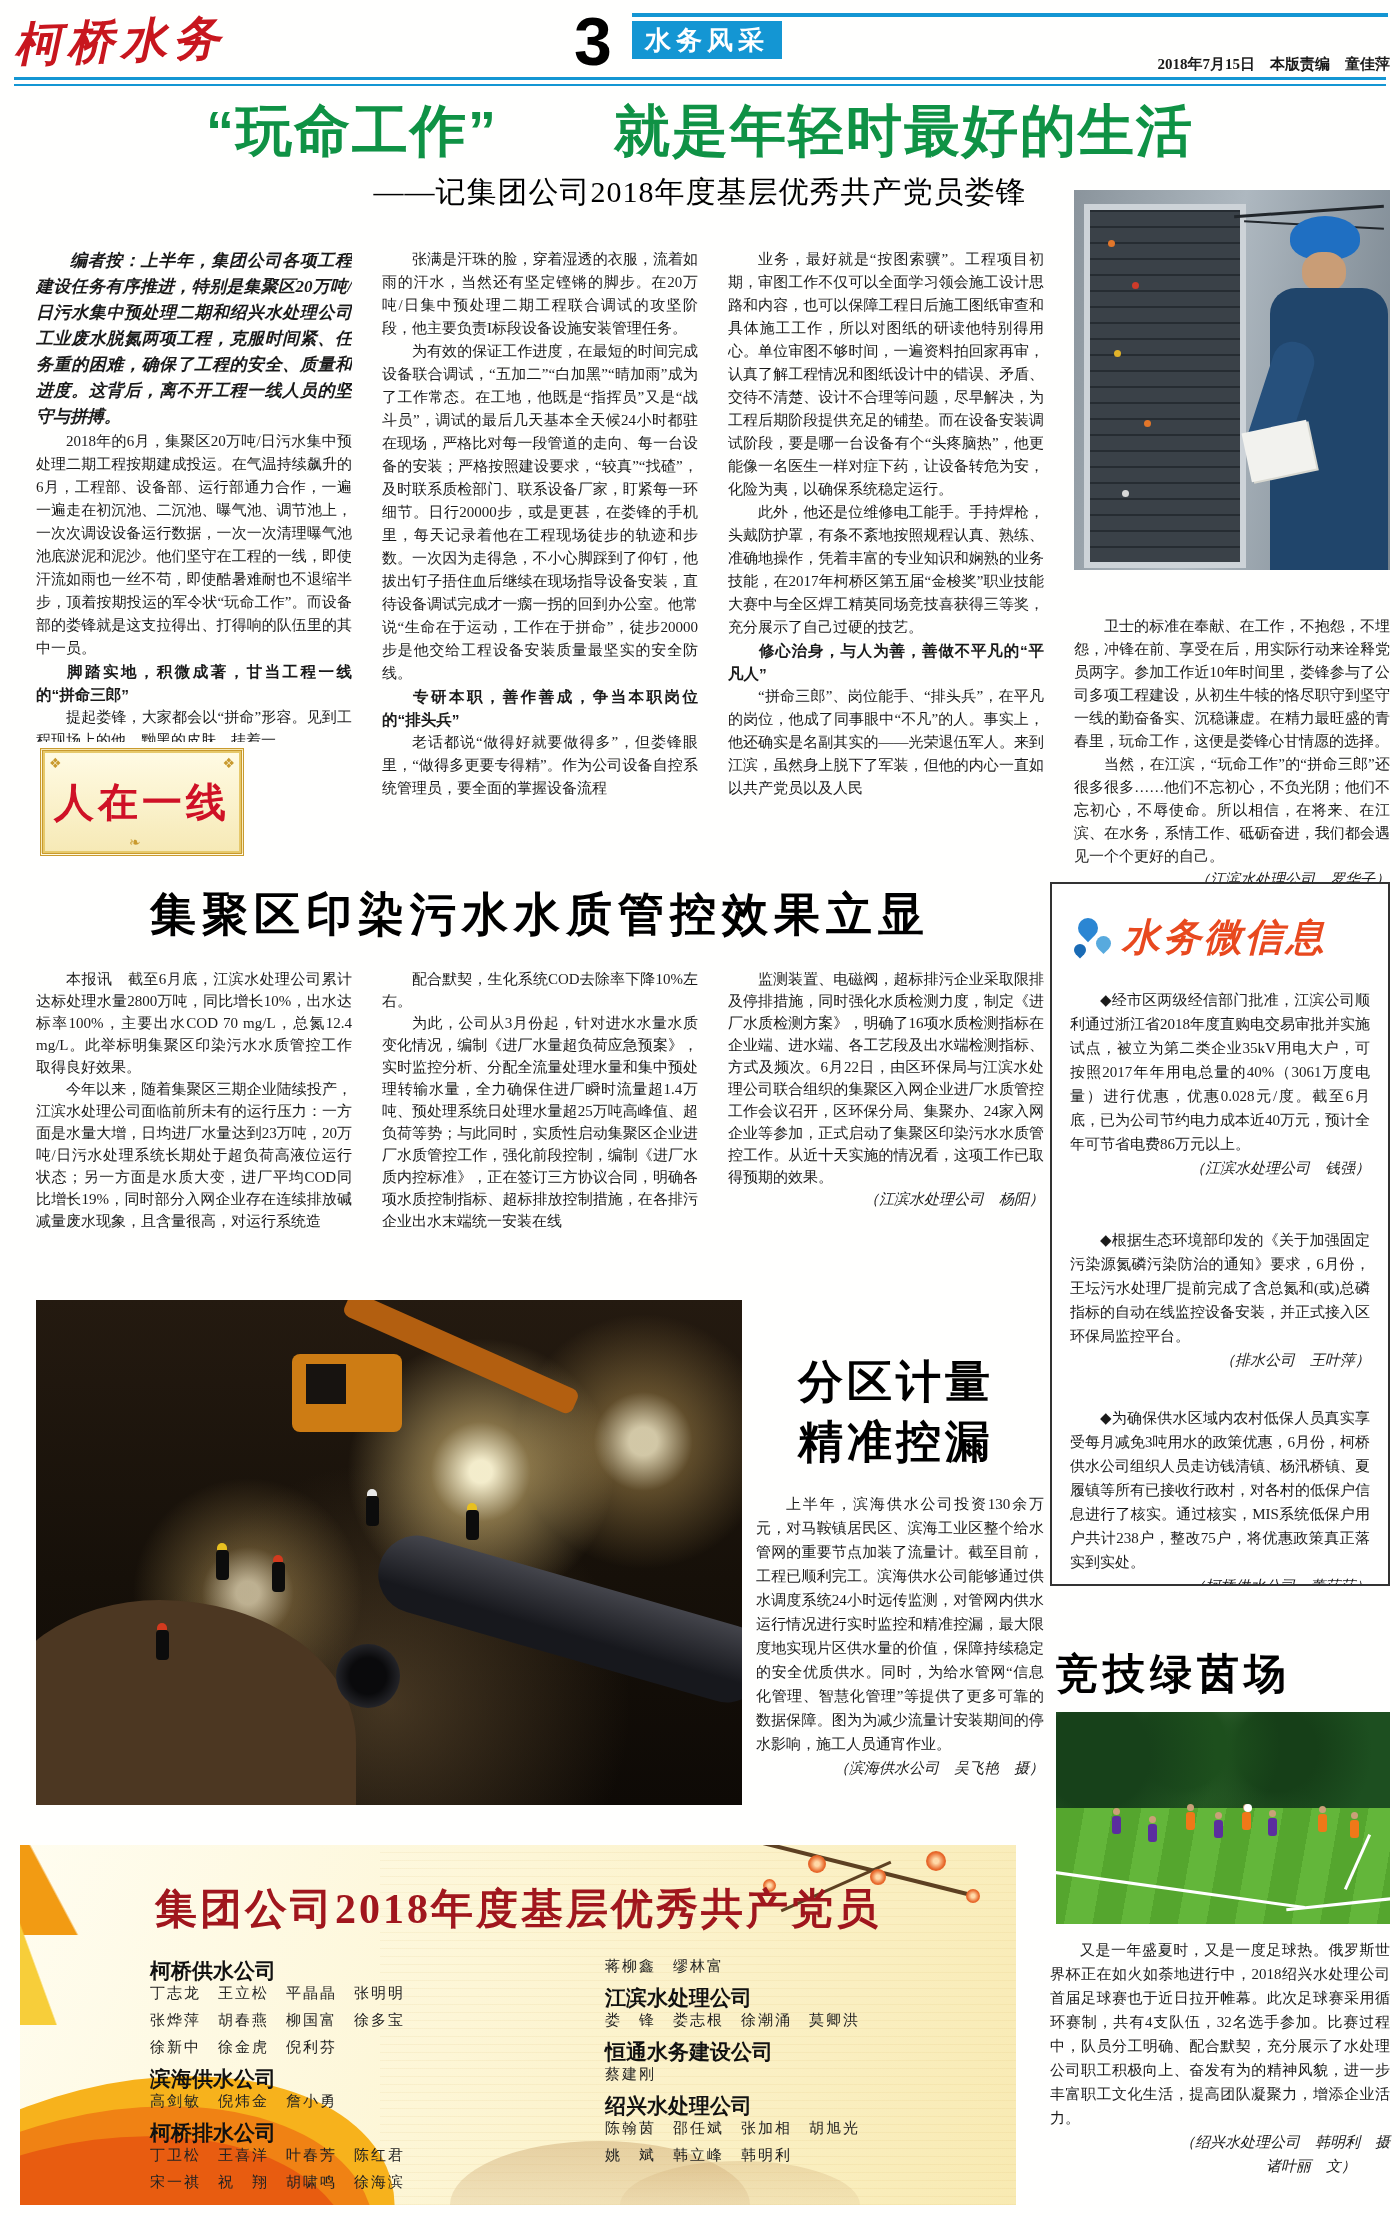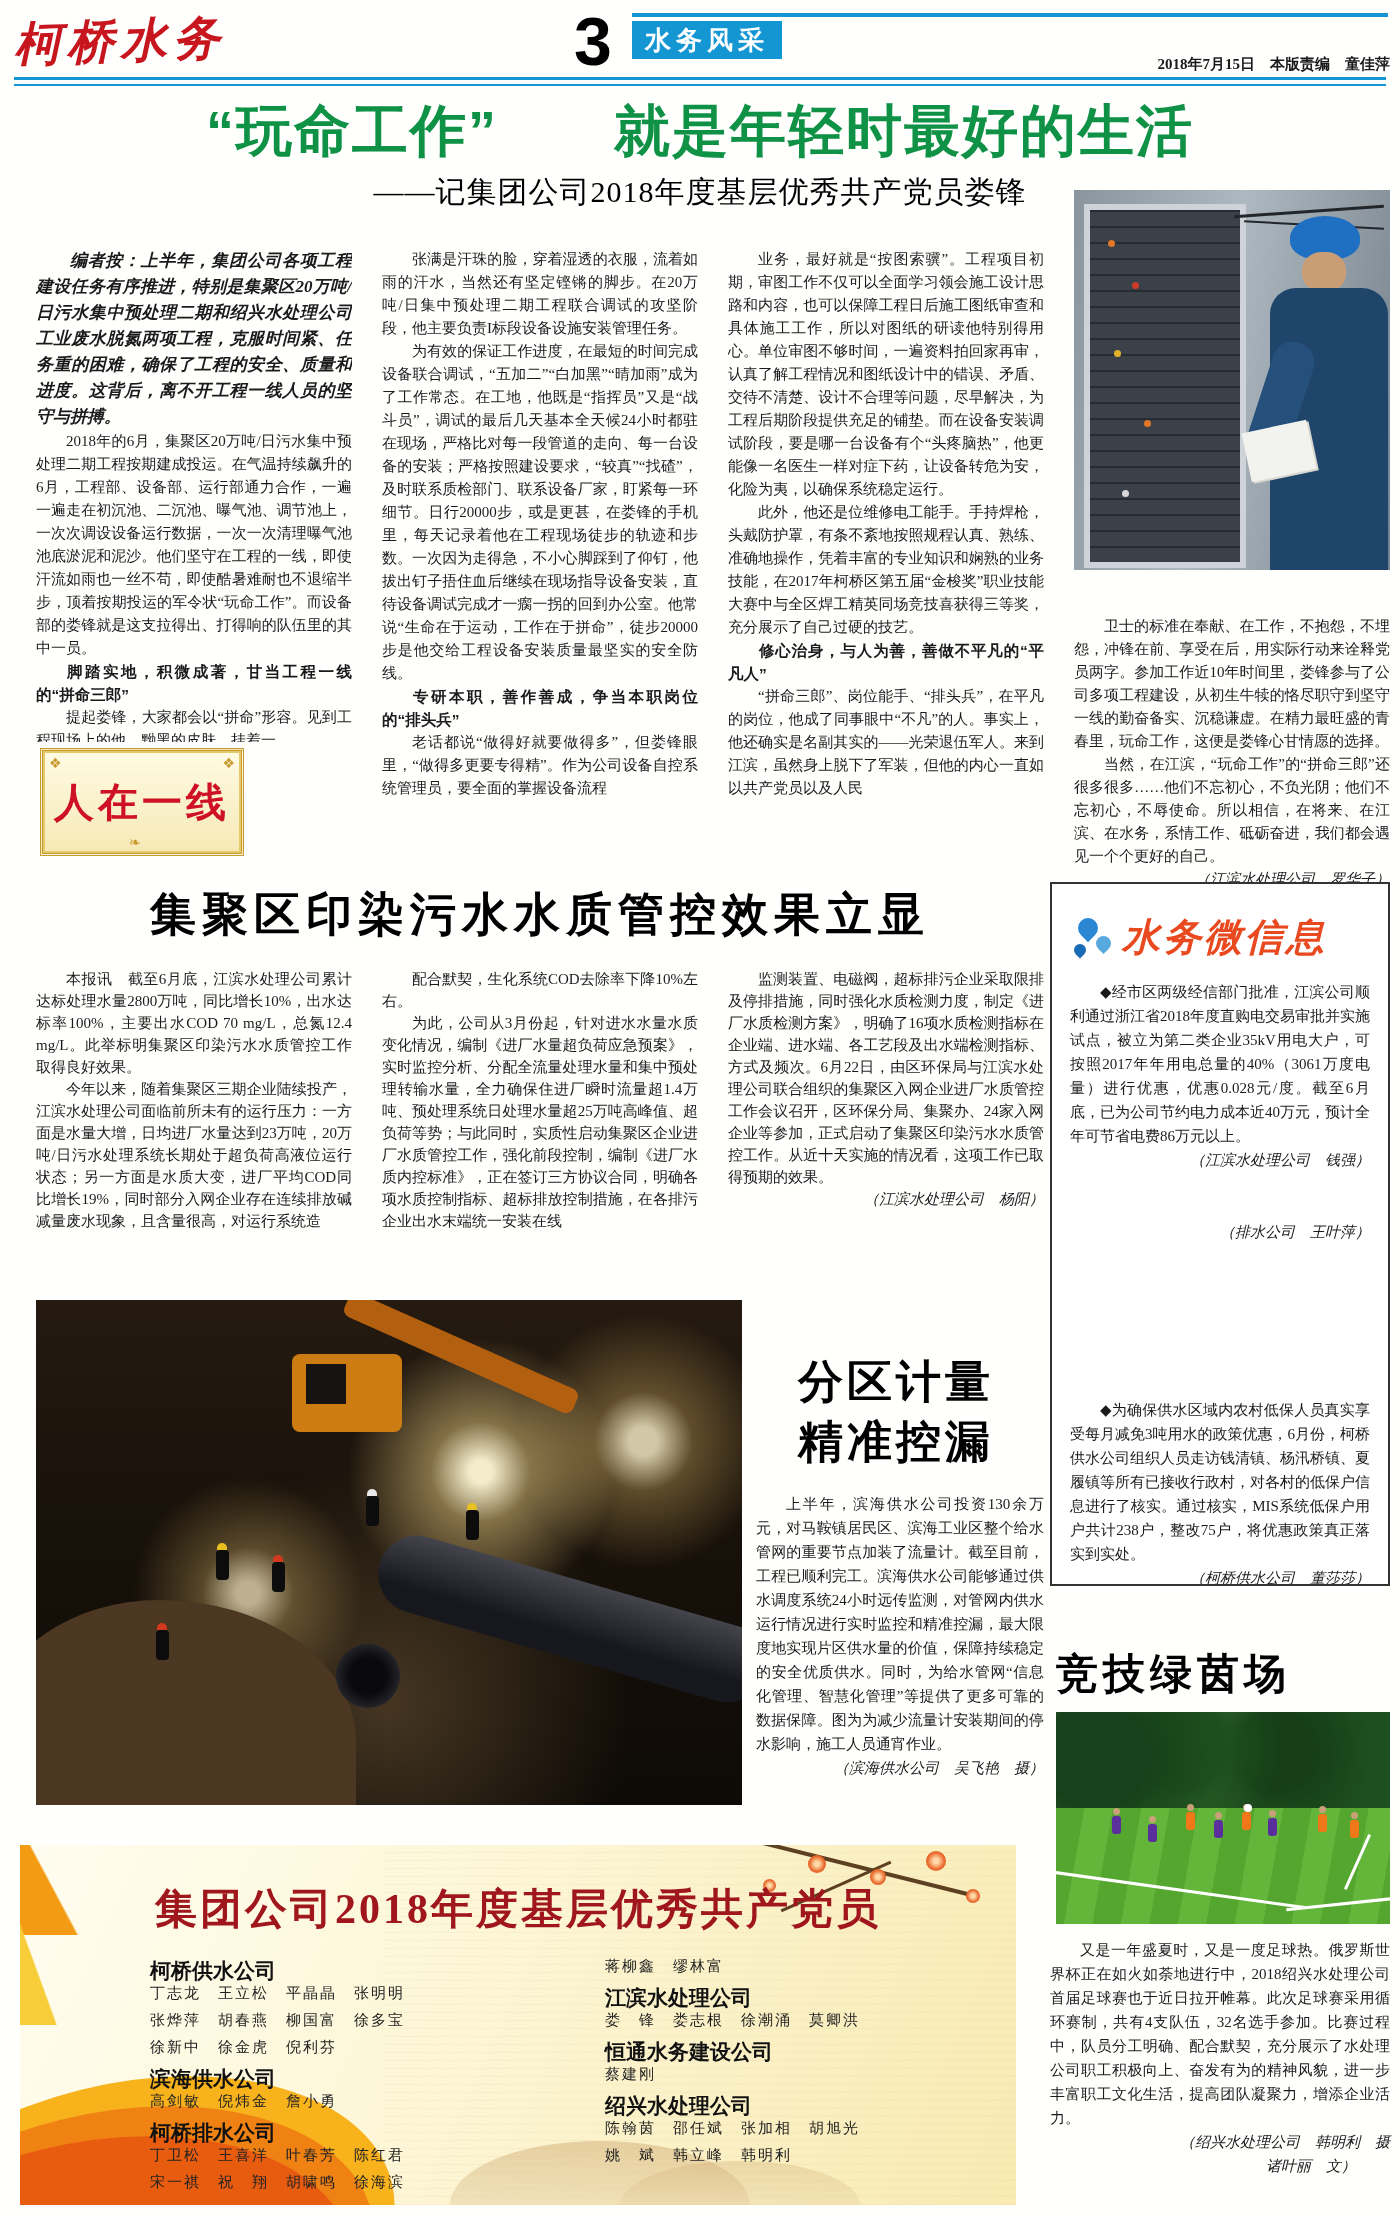--- a/index.html
+++ b/index.html
@@ -56,21 +56,21 @@
 
   
   .a2-headline{left:36px;top:884px;width:1008px;text-align:center;font-size:46px;font-weight:bold;letter-spacing:6px;color:#000;}
   .a2col{top:968px;height:330px;line-height:22px;}
   .a2c1{left:36px;} .a2c2{left:382px;} .a2c3{left:728px;}
 
   
   .sidebar{left:1050px;top:882px;width:336px;height:700px;border:2px solid #333;overflow:hidden;background:#fff;}
   .sb-title{position:absolute;left:70px;top:28px;font-size:38px;font-weight:bold;font-style:italic;color:#e8491f;letter-spacing:3px;}
   .drop{position:absolute;border-radius:50% 50% 50% 0;transform:rotate(-45deg);}
-  .sb-item{position:absolute;left:18px;width:300px;font-size:15px;line-height:24px;text-align:justify;}
+  .sb-item{position:absolute;left:18px;width:300px;font-size:15px;line-height:24px;text-align:justify;margin-top:8px;}
   .sb-item .t{text-indent:2em;margin:0;}
   .sb-sig{text-align:right;font-style:italic;}
 
   
   .photo2{left:36px;top:1300px;width:706px;height:505px;overflow:hidden;background:
       radial-gradient(circle at 63% 34%,rgba(255,248,214,.95) 0 2%,rgba(255,222,140,.45) 9%,transparent 24%),
       radial-gradient(circle at 30% 58%,rgba(255,240,200,.7) 0 2%,rgba(230,190,110,.3) 8%,transparent 20%),
       radial-gradient(circle at 86% 28%,rgba(255,244,205,.8) 0 2%,rgba(220,180,100,.35) 7%,transparent 18%),
       radial-gradient(circle at 50% 80%,rgba(120,95,60,.5),transparent 45%),
       linear-gradient(180deg,#241a10,#161009 55%,#0e0a06);}
@@ -209,20 +209,21 @@
     <div class="drop" style="left:26px;top:34px;width:20px;height:20px;background:#2b86d3"></div>
     <div class="drop" style="left:44px;top:52px;width:15px;height:15px;background:#58aade"></div>
     <div class="drop" style="left:22px;top:60px;width:12px;height:12px;background:#1a6bb5"></div>
     <div class="sb-title">水务微信息</div>
 
     <div class="sb-item" style="top:96px">
       <p class="t">◆经市区两级经信部门批准，江滨公司顺利通过浙江省2018年度直购电交易审批并实施试点，被立为第二类企业35kV用电大户，可按照2017年年用电总量的40%（3061万度电量）进行优惠，优惠0.028元/度。截至6月底，已为公司节约电力成本近40万元，预计全年可节省电费86万元以上。</p>
       <div class="sb-sig">（江滨水处理公司　钱强）</div>
     </div>
     <div class="sb-item" style="top:336px">
+      <p class="t">◆根据生态环境部印发的《关于加强固定污染源氮磷污染防治的通知》要求，6月份，王坛污水处理厂提前完成了含总氮和(或)总磷指标的自动在线监控设备安装，并正式接入区环保局监控平台。</p>
       <div class="sb-sig">（排水公司　王叶萍）</div>
     </div>
     <div class="sb-item" style="top:514px">
       <p class="t">◆为确保供水区域内农村低保人员真实享受每月减免3吨用水的政策优惠，6月份，柯桥供水公司组织人员走访钱清镇、杨汛桥镇、夏履镇等所有已接收行政村，对各村的低保户信息进行了核实。通过核实，MIS系统低保户用户共计238户，整改75户，将优惠政策真正落实到实处。</p>
       <div class="sb-sig">（柯桥供水公司　董莎莎）</div>
     </div>
   </div>
 
   <div class="abs photo2">
     <div class="p2-exc-arm"></div>

